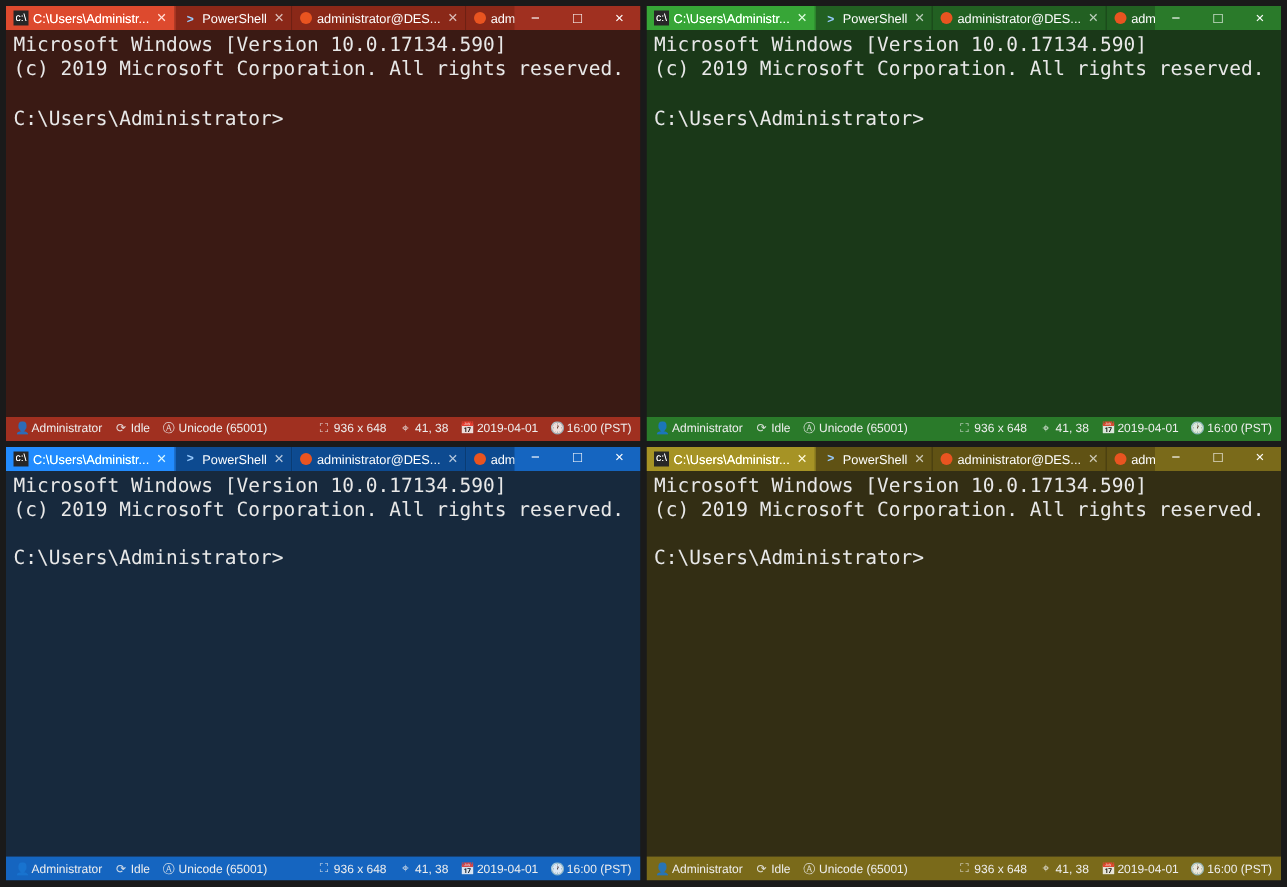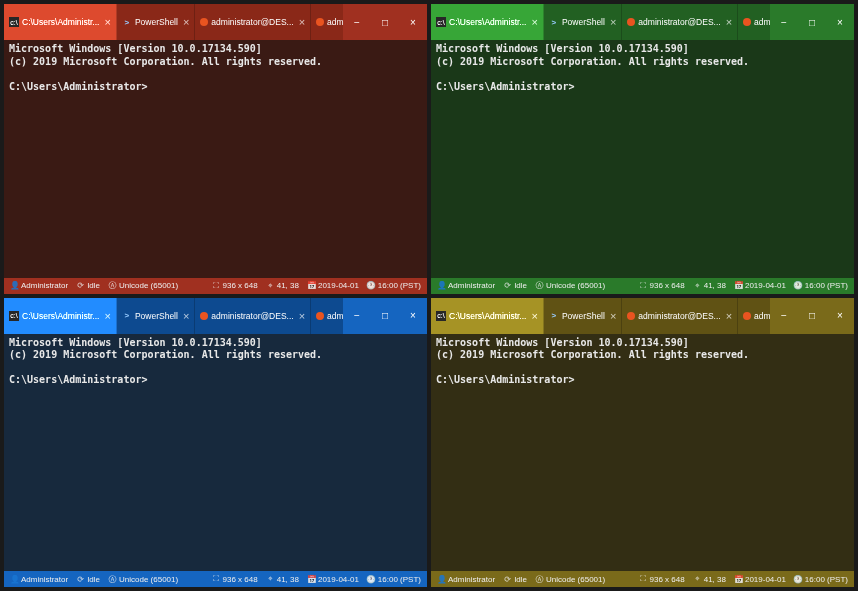--- a/index.html
+++ b/index.html
@@ -1,26 +1,26 @@
 <!DOCTYPE html>
 <html><head>
 <meta charset="utf-8">
 <style>
 * { margin: 0; padding: 0; box-sizing: border-box; }
 body { background: #1a1a1a; font-family: 'Segoe UI', sans-serif; width: 858px; height: 591px; display: flex; flex-wrap: wrap; gap: 4px; padding: 4px; }
 .window { width: calc(50% - 2px); height: calc(50% - 2px); display: flex; flex-direction: column; position: relative; overflow: hidden; }
-.titlebar { height: 36px; display: flex; align-items: center; font-size: 9px; color: #fff; }
+.titlebar { height: 16px; display: flex; align-items: center; font-size: 9px; color: #fff; }
 .tabs { display: flex; flex: 1; height: 100%; align-items: center; overflow: hidden; }
 .tab { display: flex; align-items: center; gap: 3px; padding: 0 5px; height: 100%; cursor: pointer; white-space: nowrap; font-size: 8.5px; border-right: 1px solid rgba(0,0,0,0.2); }
 .tab .icon { width: 10px; height: 10px; display: inline-flex; align-items: center; justify-content: center; font-size: 8px; }
 .tab .close { font-size: 11px; margin-left: 2px; opacity: 0.7; }
 .tab.active { filter: brightness(1.15); }
 .winctrls { display: flex; margin-left: auto; }
 .winctrls span { width: 28px; height: 100%; display: flex; align-items: center; justify-content: center; cursor: pointer; font-size: 10px; }
-.term { flex: 1; padding: 3px 5px; font-family: Consolas, monospace; font-size: 10px; line-height: 1.25; color: #e8e8e8; overflow: hidden; font-weight: bold; }
+.term { flex: 1; padding: 3px 5px; font-family: Consolas, monospace; font-size: 13px; line-height: 1.25; color: #e8e8e8; overflow: hidden; }
 .statusbar { height: 16px; display: flex; align-items: center; font-size: 8px; padding: 0 6px; gap: 8px; color: #eee; }
 .statusbar .right { margin-left: auto; display: flex; gap: 8px; }
 .statusbar .item { display: flex; align-items: center; gap: 2px; }
 .ic { display: inline-block; width: 9px; text-align: center; opacity: 0.85; }
 
 
 .red .titlebar, .red .statusbar { background: #a03020; }
 .red .tab { background: #8a2818; }
 .red .tab.active { background: #c04028; }
 .red .term { background: #3a1a14; }

